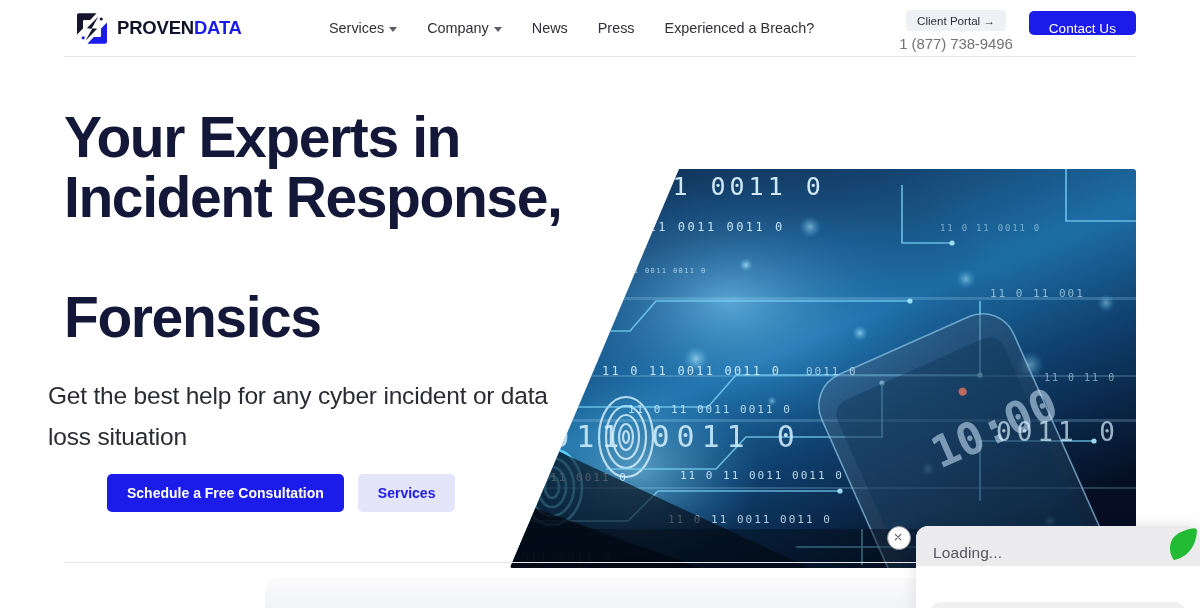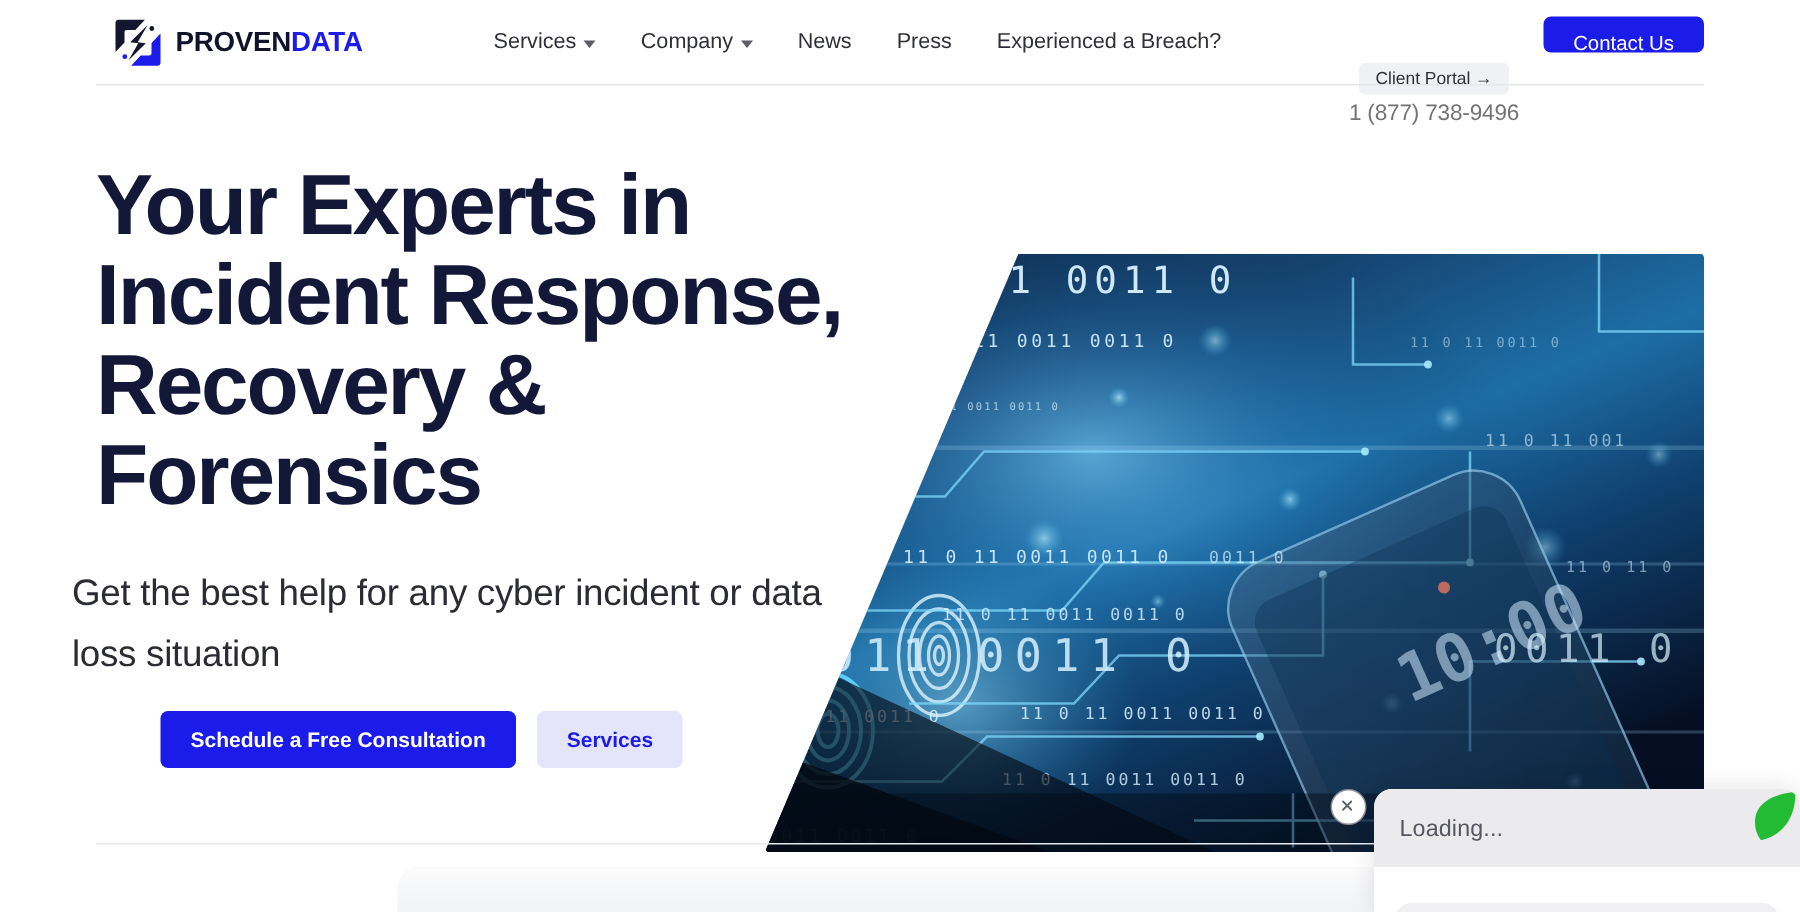--- a/index.html
+++ b/index.html
@@ -113,21 +113,20 @@
   }
   .client-portal {
     background: #f0f1f4;
     border-radius: 4px;
     font-size: 11.6px;
     color: #2f3037;
     padding: 4px 11px 4px 11px;
     cursor: pointer;
     white-space: nowrap;
     line-height: 13px;
-    margin-top: 32px;
   }
   .phone {
     margin-top: 4px;
     font-size: 15px;
     color: #737373;
     letter-spacing: -0.1px;
     white-space: nowrap;
     cursor: pointer;
   }
   .contact-btn {
@@ -248,21 +247,21 @@
     width: 284px; height: 82px;
     border-radius: 12px 12px 0 0;
     background: #ffffff;
     box-shadow: 0 0 16px rgba(20,22,40,0.13);
     overflow: hidden;
     z-index: 30;
   }
   .chat-header {
     position: absolute;
     left: 0; top: 0;
-    width: 284px; height: 52px;
+    width: 284px; height: 40px;
     background: #ebebed;
     border-radius: 12px 12px 0 0;
   }
   .chat-loading {
     position: absolute;
     left: 17px; top: 18px;
     font-size: 15.5px;
     color: #55565f;
     letter-spacing: 0.1px;
   }
@@ -339,21 +338,21 @@
     </div>
 
     <div class="header-rule"></div>
   </div>
 
   <div class="hero">
 
     <h1 class="hero-title">
       <span>Your Experts in</span><br>
       <span>Incident Response,</span><br>
-      <span>Recovery &amp;</span><br>
+      <br>
       <span>Forensics</span>
     </h1>
 
     <p class="hero-sub">Get the best help for any cyber incident or data loss situation</p>
 
     <div class="hero-actions">
       <button class="btn-primary">Schedule a Free Consultation</button>
       <button class="btn-secondary">Services</button>
     </div>
 

